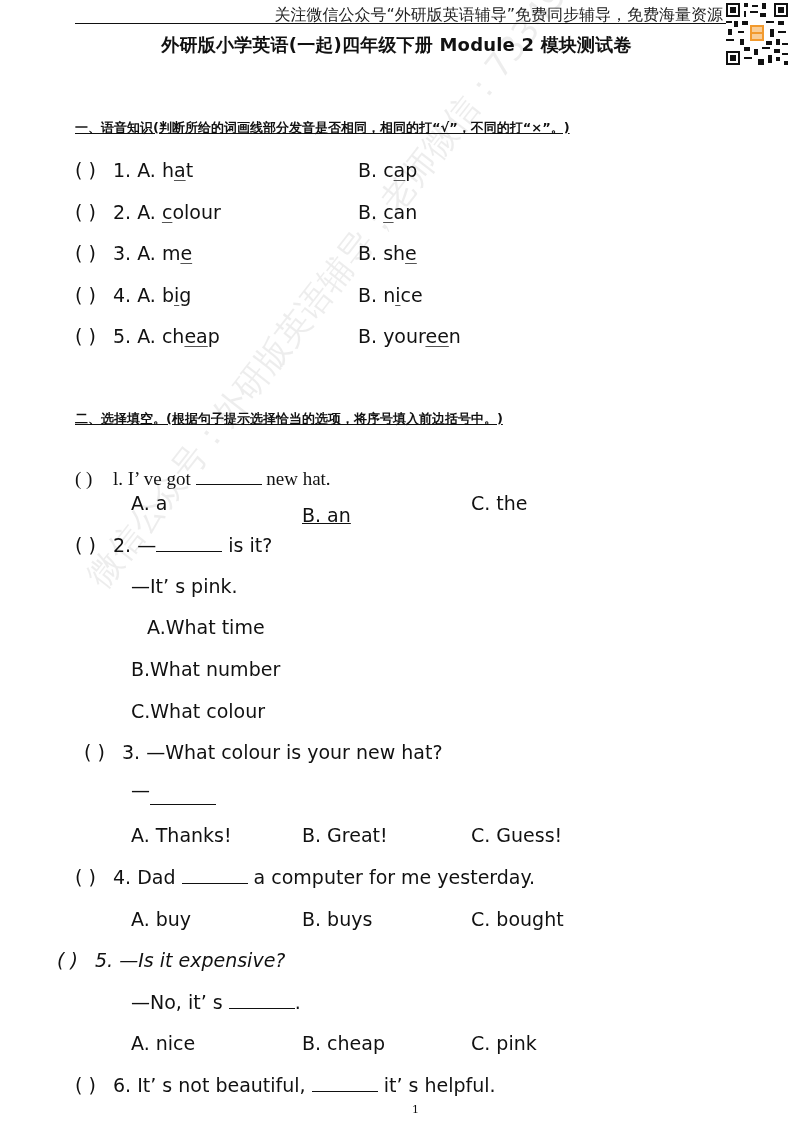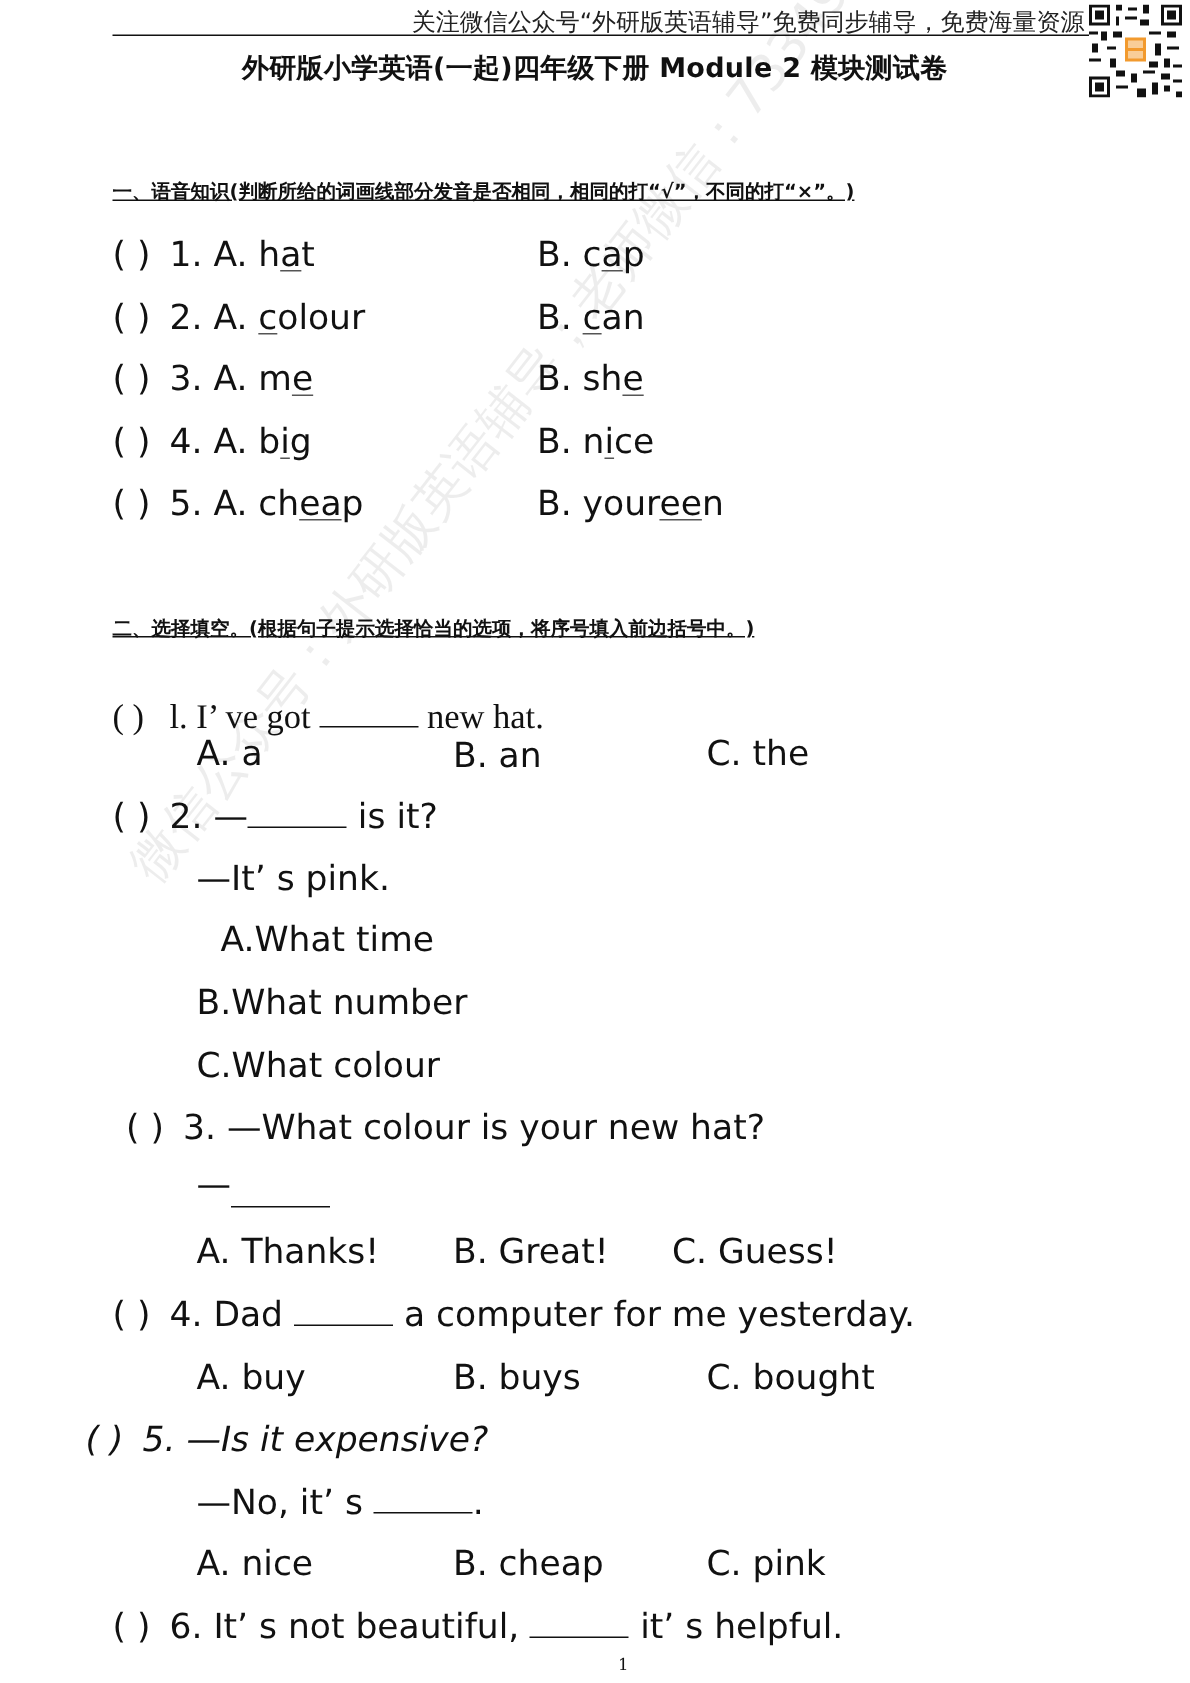--- a/index.html
+++ b/index.html
@@ -20,21 +20,21 @@
       position: absolute; left: 726px; top: 3px; width: 62px; height: 62px;
     }
     .title {
       position: absolute; left: 0; width: 793px; top: 33px; text-align: center;
       font-size: 18px; font-weight: bold; letter-spacing: 0.2px;
     }
     .section-head {
       position: absolute; left: 75px; font-size: 13px; font-weight: bold; white-space: nowrap; text-decoration: underline;
     }
     .line {
-      position: absolute; font-size: 23px; white-space: nowrap; line-height: 24px;
+      position: absolute; font-size: 19px; white-space: nowrap; line-height: 24px;
     }
     .paren { display: inline-block; width: 38px; }
     .u { text-decoration: underline; text-decoration-thickness: 1px; text-underline-offset: 3px; text-decoration-color: #555; }
     .blank { display: inline-block; border-bottom: 1px solid #111; height: 18px; vertical-align: baseline; }
     .watermark {
       position: absolute; left: 95px; top: 560px; transform: rotate(-52deg);
       transform-origin: left center;
       font-size: 34px; color: rgba(0,0,0,0.07); white-space: nowrap; pointer-events: none;
     }
     .page-num {
@@ -135,40 +135,40 @@
 <div class="line" style="left:358px; top:324px;">
   <span>B. </span><span>your</span><span class="u">ee</span><span>n</span>
 </div>
 
 <div class="section-head" style="top:410px;">二、选择填空。(根据句子提示选择恰当的选项，将序号填入前边括号中。)</div>
 
 <div class="line" style="left:75px; top:466px;font-family:Liberation Serif, serif;">
   <span class="paren">(    )</span><span>l. I’ ve got </span><span class="blank" style="width:66px;"></span><span> new hat.</span>
 </div>
 <div class="line" style="left:131px; top:491px;">A. a</div>
-<div class="line" style="left:302px; top:492px;">B. an</div>
+<div class="line" style="left:302px; top:503px;text-decoration:underline;">B. an</div>
 <div class="line" style="left:471px; top:491px;">C. the</div>
 
 <div class="line" style="left:75px; top:533px;">
   <span class="paren">(    )</span><span>2. —</span><span class="blank" style="width:66px;"></span><span> is it?</span>
 </div>
 <div class="line" style="left:131px; top:574px;">—It’ s pink.</div>
 <div class="line" style="left:131px; top:615px;margin-left:16px;">A.What time</div>
 <div class="line" style="left:131px; top:657px;">B.What number</div>
 <div class="line" style="left:131px; top:699px;">C.What colour</div>
 
 <div class="line" style="left:84px; top:740px;">
   <span class="paren">(    )</span><span>3. —What colour is your new hat?</span>
 </div>
 <div class="line" style="left:131px; top:778px;">
   <span>—</span><span class="blank" style="width:66px; position:relative; top:8px;"></span>
 </div>
 <div class="line" style="left:131px; top:823px;">A. Thanks!</div>
 <div class="line" style="left:302px; top:823px;">B. Great!</div>
-<div class="line" style="left:448px; top:823px;">C. Guess!</div>
+<div class="line" style="left:471px; top:823px;">C. Guess!</div>
 
 <div class="line" style="left:75px; top:865px;">
   <span class="paren">(    )</span><span>4. Dad </span><span class="blank" style="width:66px;"></span><span> a computer for me yesterday.</span>
 </div>
 <div class="line" style="left:131px; top:907px;">A. buy</div>
 <div class="line" style="left:302px; top:907px;">B. buys</div>
 <div class="line" style="left:471px; top:907px;">C. bought</div>
 
 <div class="line" style="left:57px; top:948px;font-style:italic;">
   <span class="paren">(    )</span><span>5. —Is it expensive?</span>

